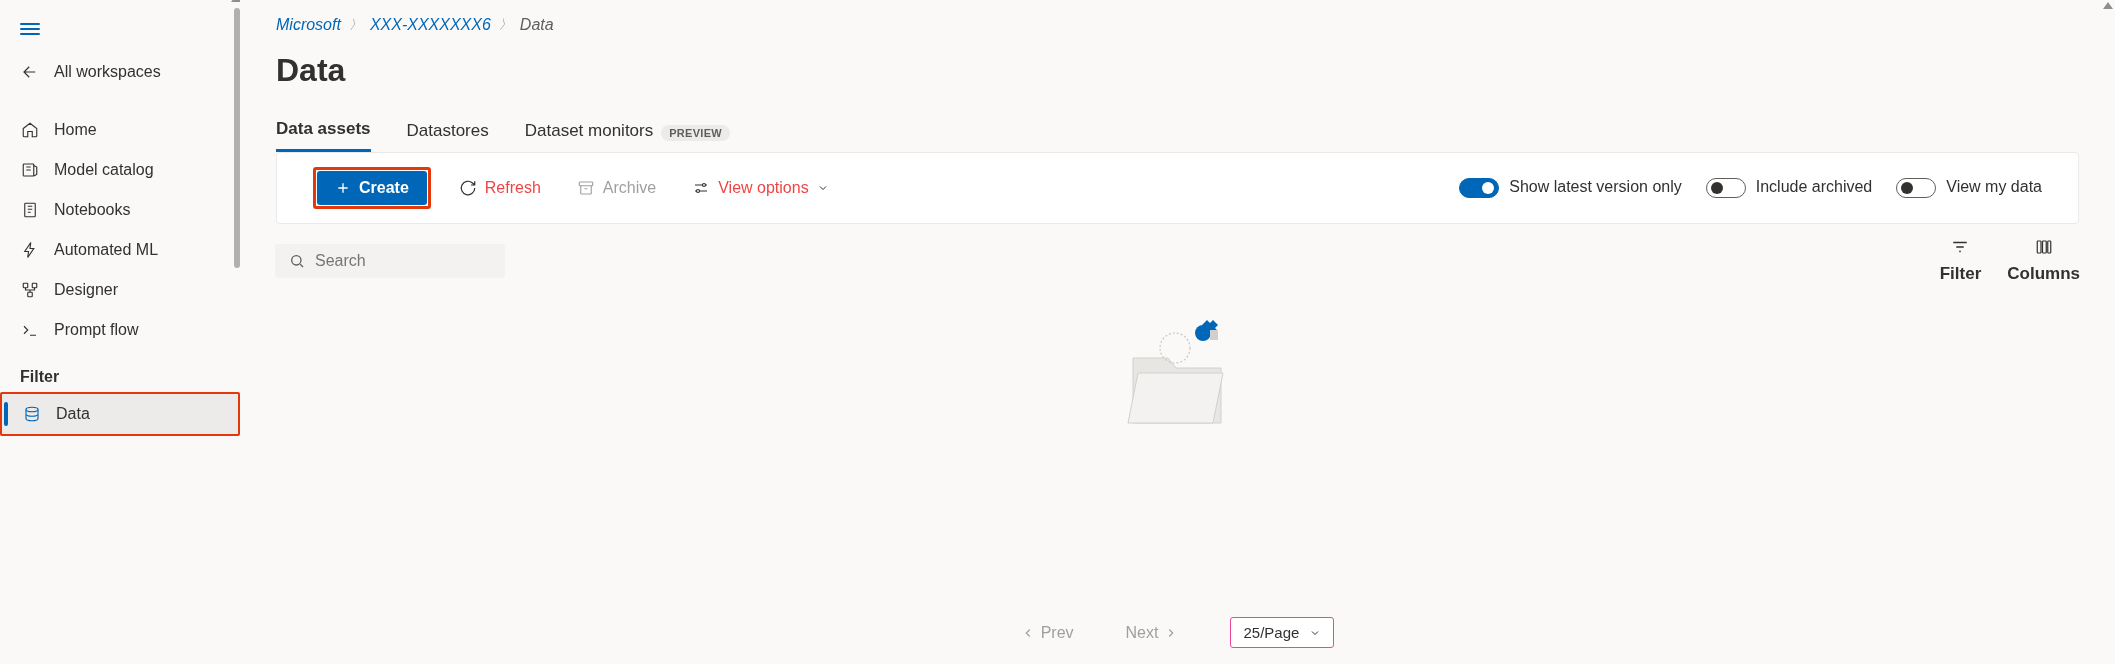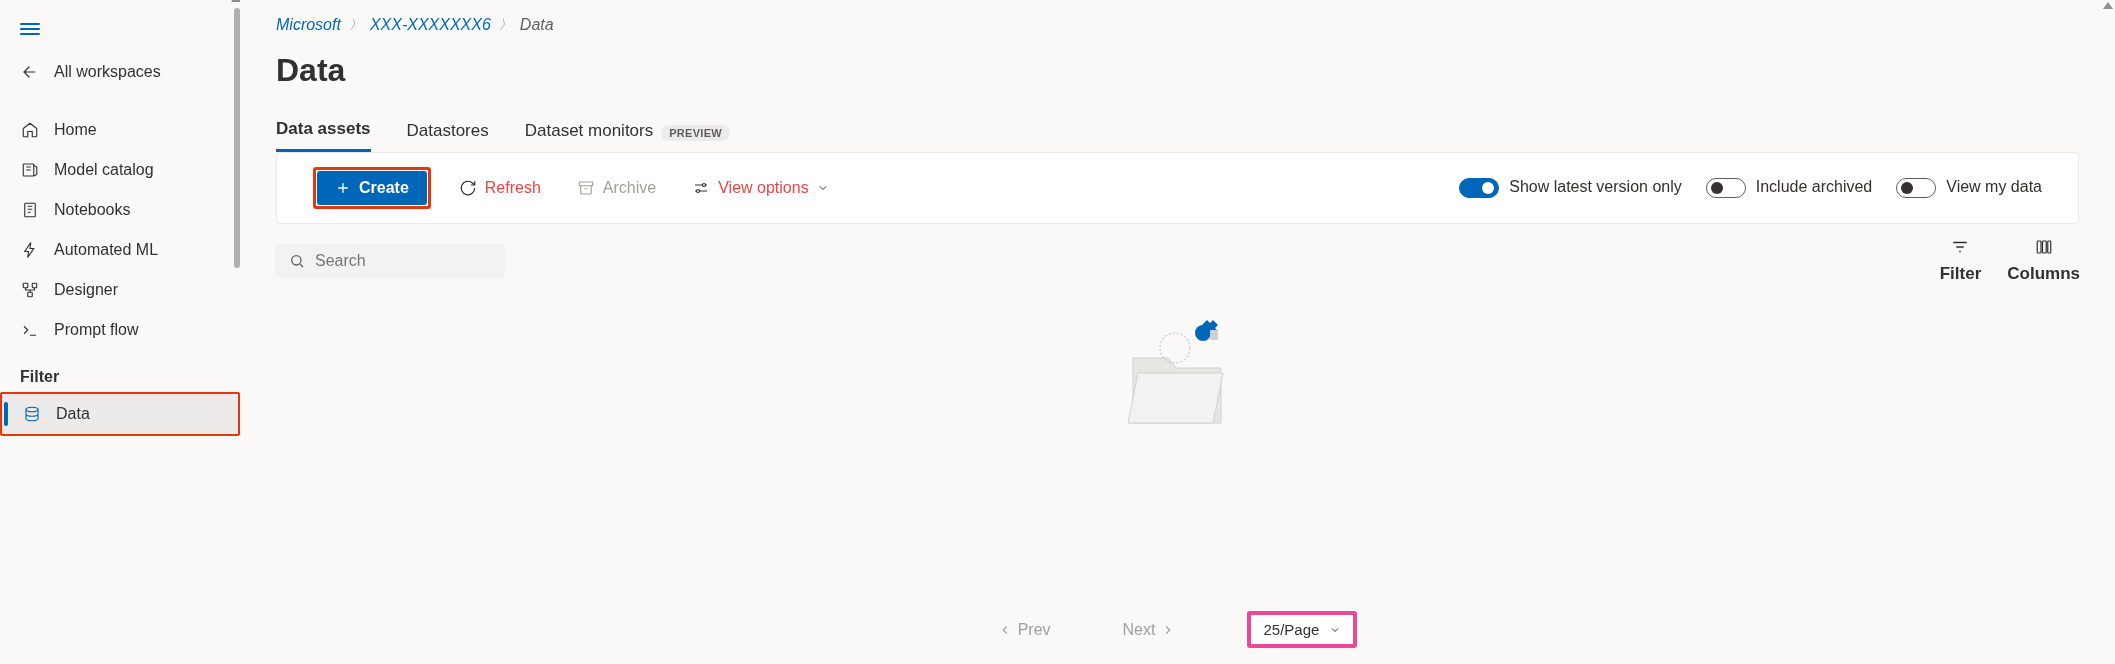--- a/index.html
+++ b/index.html
@@ -49,23 +49,23 @@
   
   .sub-toolbar { display: flex; align-items: center; justify-content: space-between; padding: 14px 35px; }
   .search-box { display: flex; align-items: center; gap: 10px; background: #f3f2f1; padding: 8px 14px; border-radius: 3px; width: 230px; }
   .search-box input { border: none; background: transparent; font-size: 16px; outline: none; width: 100%; color: #605e5c; }
   .sub-right { display: flex; align-items: center; gap: 26px; }
   .filter-btn { display: flex; align-items: center; gap: 8px; font-size: 17px; font-weight: 600; cursor: pointer; flex-direction: column; }
   
   .empty-area { flex: 1; display: flex; flex-direction: column; align-items: center; padding-top: 10px; }
   .empty-illustration { width: 140px; height: 140px; position: relative; }
   
-  .pagination { display: flex; align-items: center; justify-content: center; gap: 72px; padding: 10px 0 16px; font-size: 16px; color: #a19f9d; }
+  .pagination { display: flex; align-items: center; justify-content: center; gap: 52px; padding: 10px 0 16px; font-size: 16px; color: #a19f9d; }
   .page-btn { display: flex; align-items: center; gap: 6px; cursor: default; }
-  .page-select { border: 4px solid #ec4899; background: #fff; padding: 6px 12px; border-radius: 3px; display: flex; align-items: center; gap: 10px; color: #323130; cursor: pointer; font-size: 15px; }
+  .page-select { border: 1px solid #ec4899; background: #fff; padding: 6px 12px; border-radius: 3px; display: flex; align-items: center; gap: 10px; color: #323130; cursor: pointer; font-size: 15px; }
   
   svg { display: block; }
 </style>
 </head>
 <body>
 
 <div class="sidebar">
   <div class="hamburger">
     <span></span>
       <span></span>

